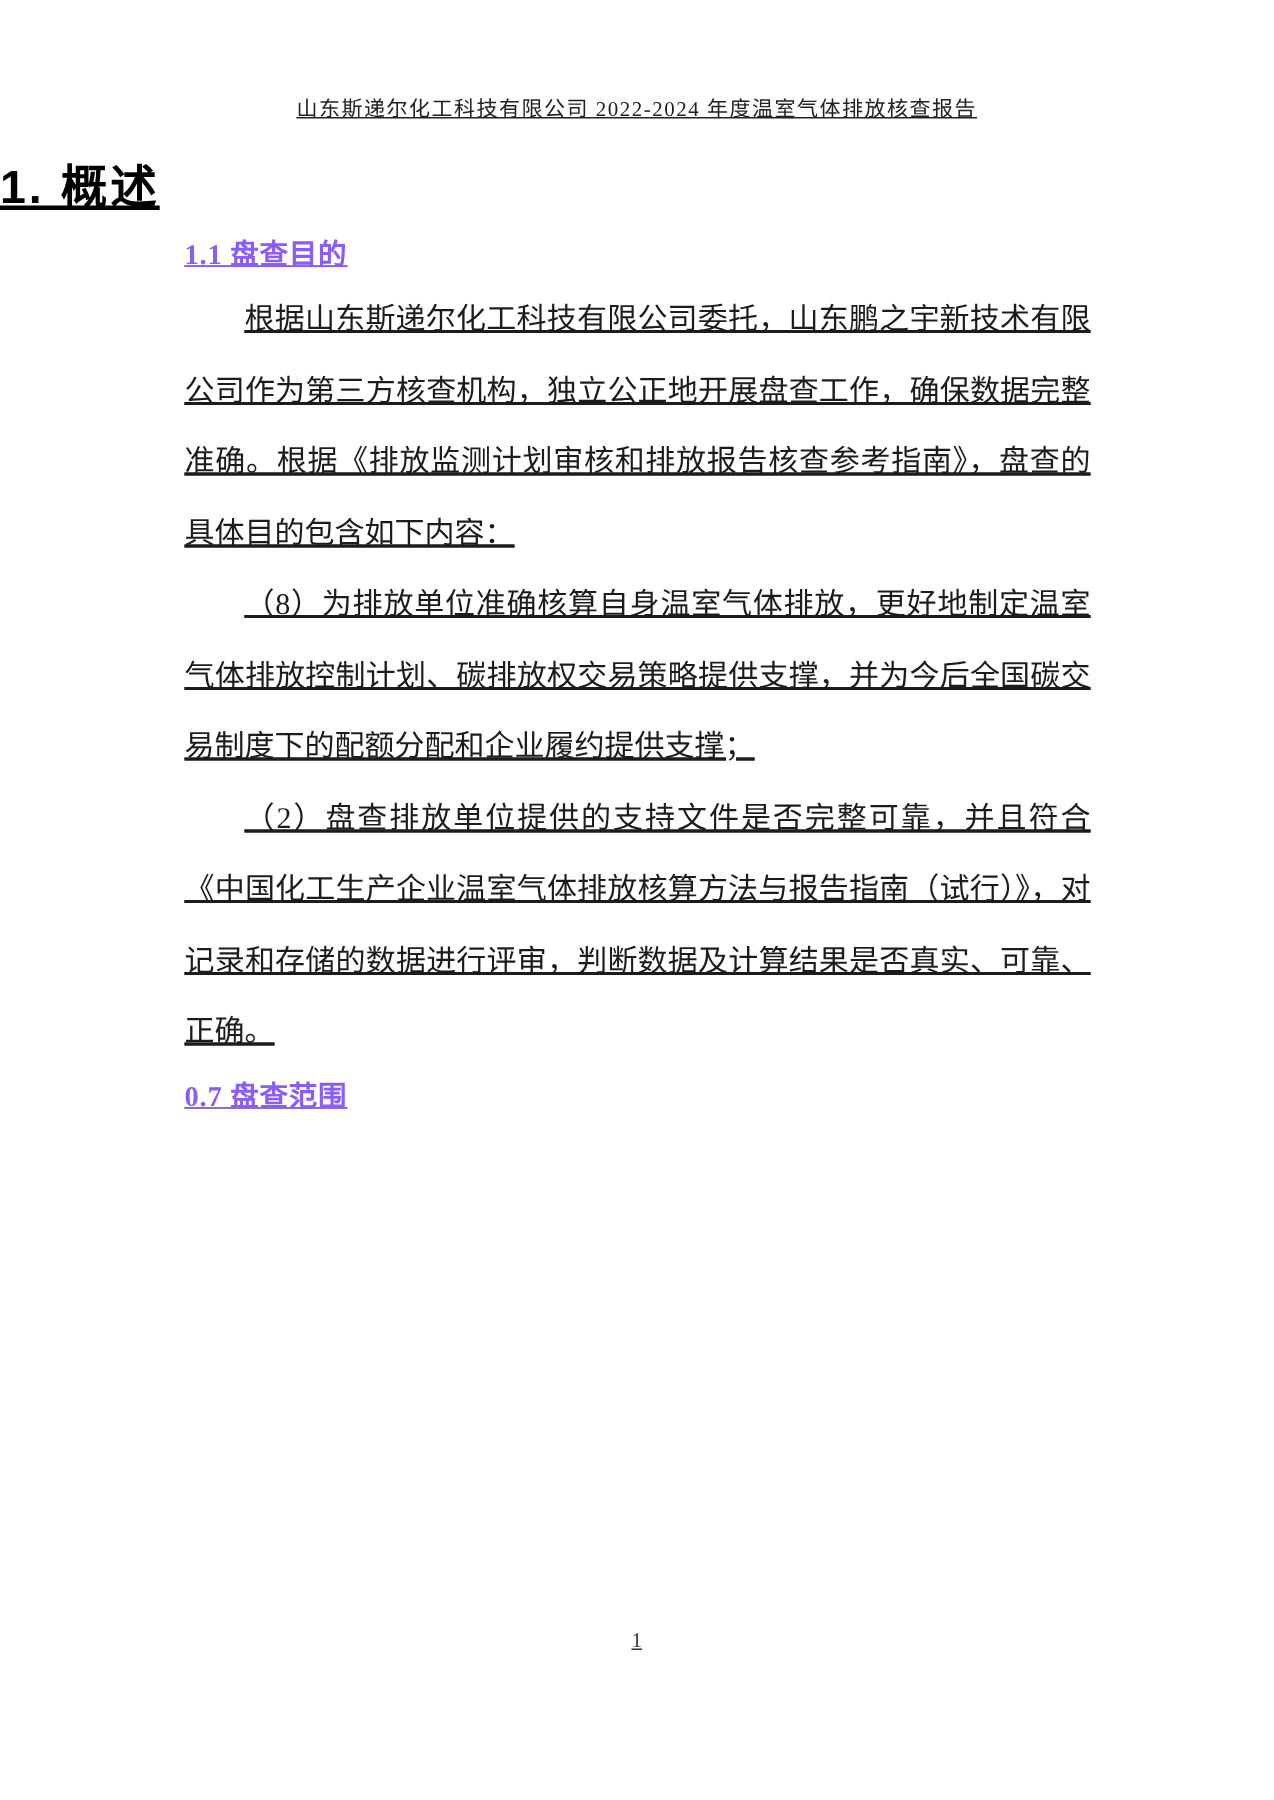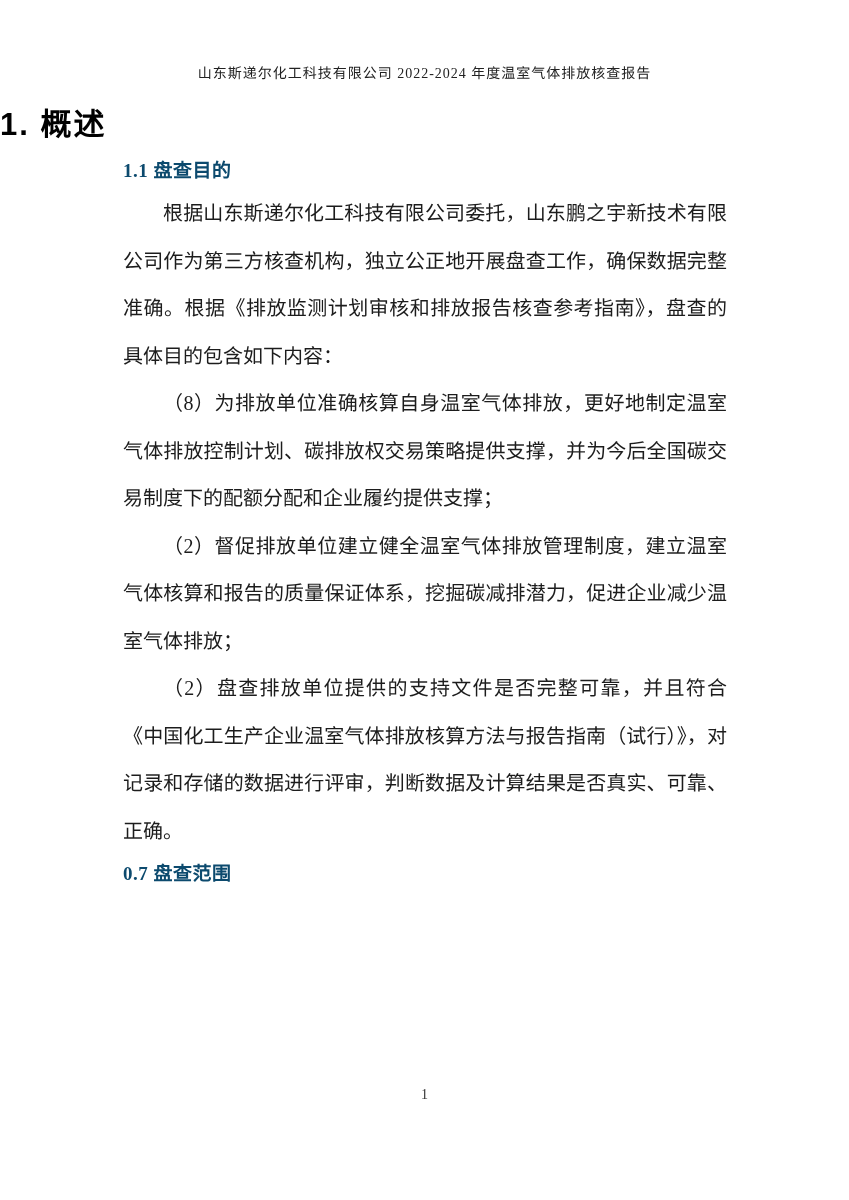--- a/index.html
+++ b/index.html
@@ -1,15 +1,15 @@
 <!DOCTYPE html>
 <html lang="zh-CN"><head>
 <meta charset="utf-8">
 <style>
-  * { margin: 0; padding: 0; box-sizing: border-box; }
+  * { margin: 0; padding: 0; box-sizing: border-box; text-decoration: underline; }
 
   html, body {
     background: #ffffff;
   }
 
   .page {
     position: relative;
     width: 849px;
     height: 1200px;
     background: #ffffff;
@@ -52,21 +52,21 @@
     position: absolute;
     top: 152px;
     left: 123px;
     width: 604px;
   }
 
   .section-heading {
     font-size: 19px;
     line-height: 38px;
     font-weight: 700;
-    color: #0c4a6e;
+    color: #8b5cf6;
     letter-spacing: 0.5px;
   }
 
   .content p {
     font-size: 20px;
     line-height: 47.5px;
     text-align: justify;
     text-align-last: left;
     text-indent: 2em;
     color: #1c1c1c;
@@ -95,21 +95,20 @@
   <div class="chapter-title">1. 概述</div>
 
   <div class="content">
 
     <div class="section-heading">1.1 盘查目的</div>
 
     <p>根据山东斯递尔化工科技有限公司委托，山东鹏之宇新技术有限公司作为第三方核查机构，独立公正地开展盘查工作，确保数据完整准确。根据《排放监测计划审核和排放报告核查参考指南》，盘查的具体目的包含如下内容：</p>
 
     <p>（8）为排放单位准确核算自身温室气体排放，更好地制定温室气体排放控制计划、碳排放权交易策略提供支撑，并为今后全国碳交易制度下的配额分配和企业履约提供支撑；</p>
 
-    <p>（2）督促排放单位建立健全温室气体排放管理制度，建立温室气体核算和报告的质量保证体系，挖掘碳减排潜力，促进企业减少温室气体排放；</p>
 
     <p>（2）盘查排放单位提供的支持文件是否完整可靠，并且符合《中国化工生产企业温室气体排放核算方法与报告指南（试行）》，对记录和存储的数据进行评审，判断数据及计算结果是否真实、可靠、正确。</p>
 
     <div class="section-heading">0.7 盘查范围</div>
 
 
   </div>
 
   <div class="page-number">1</div>
 

